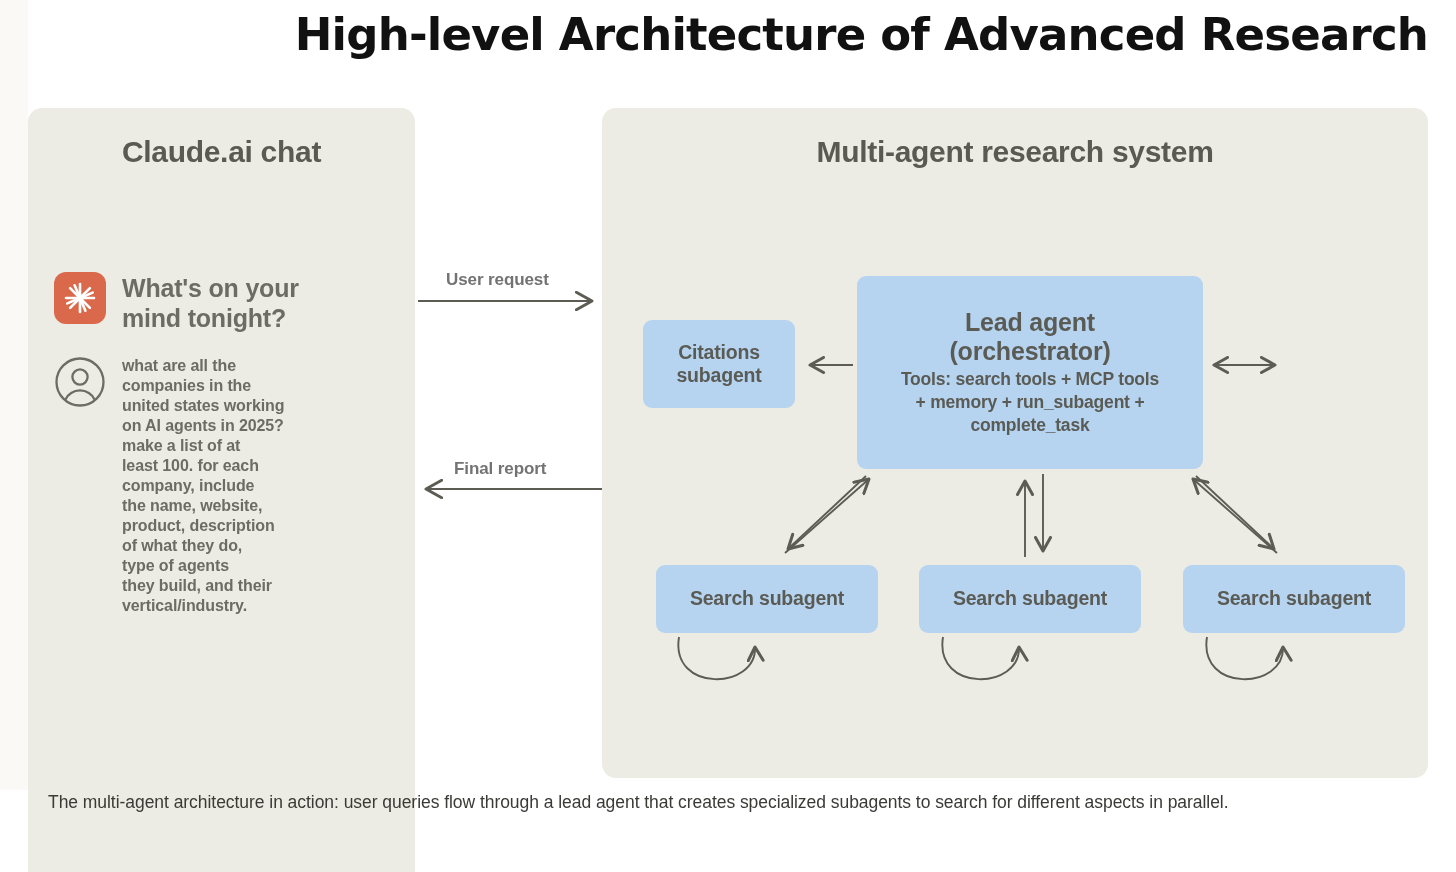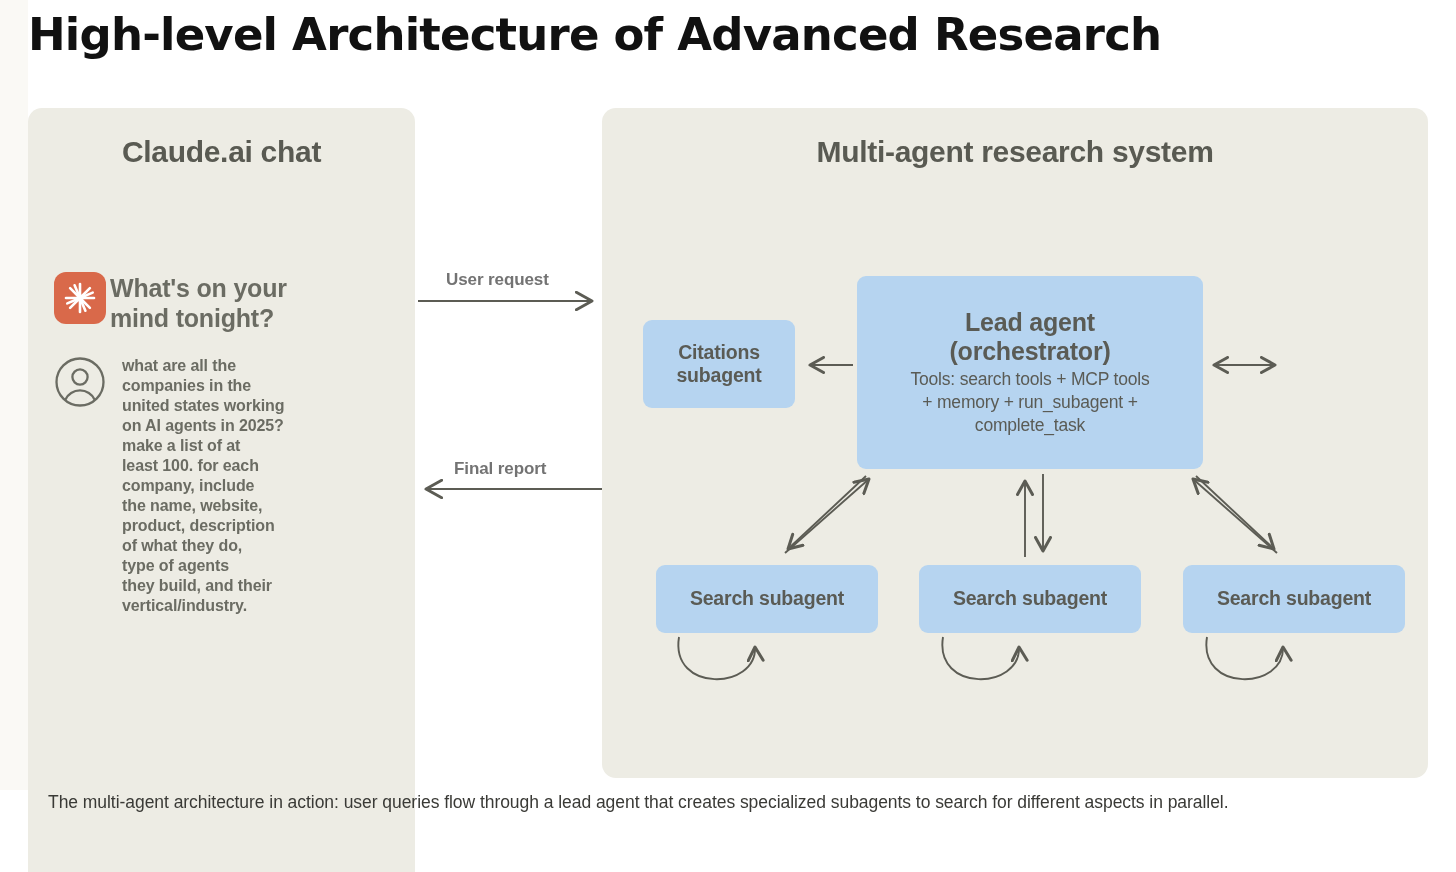--- a/index.html
+++ b/index.html
@@ -24,21 +24,21 @@
     position: absolute;
     left: 0; top: 0;
     width: 28px; height: 790px;
     background: #faf9f5;
   }
 
   .figure-title {
     position: absolute;
     left: 28px; top: 8px;
     width: 1400px;
-    text-align: left;
+    text-align: right;
     font-size: 45px;
     font-weight: 700;
     letter-spacing: -0.8px;
     color: #111111;
     font-family: "DejaVu Sans", sans-serif;
   }
 
   
   .panel {
     position: absolute;
@@ -58,21 +58,21 @@
     color: #595a52;
     letter-spacing: -0.3px;
   }
 
   
   .chat-greeting-row {
     position: absolute;
     left: 26px; top: 164px;
     display: flex;
     align-items: flex-start;
-    gap: 4px;
+    gap: 16px;
   }
   .claude-logo {
     width: 52px; height: 52px;
     border-radius: 12px;
     background: #d9694a;
     flex: 0 0 auto;
     position: relative;
   }
   .claude-logo svg { position: absolute; left: 9px; top: 9px; }
 
@@ -138,21 +138,21 @@
   .lead-title {
     font-size: 25px;
     font-weight: 700;
     line-height: 1.16;
     letter-spacing: -0.2px;
     white-space: pre-line;
   }
   .lead-tools {
     margin-top: 2px;
     font-size: 17.5px;
-    font-weight: 400;
+    font-weight: 700;
     line-height: 1.32;
     letter-spacing: -0.2px;
     white-space: pre-line;
   }
 
   .box-citations {
     left: 643px; top: 320px;
     width: 152px; height: 88px;
   }
   .box-memory {

